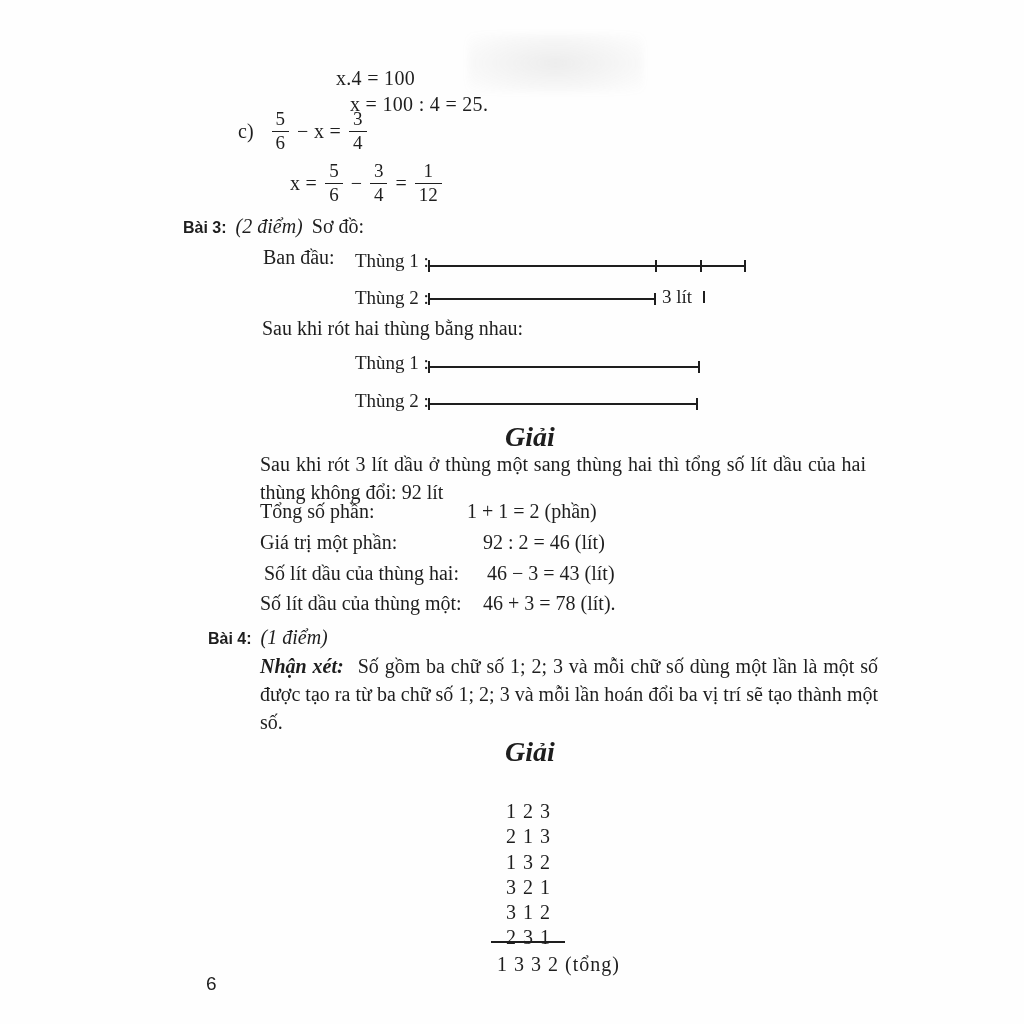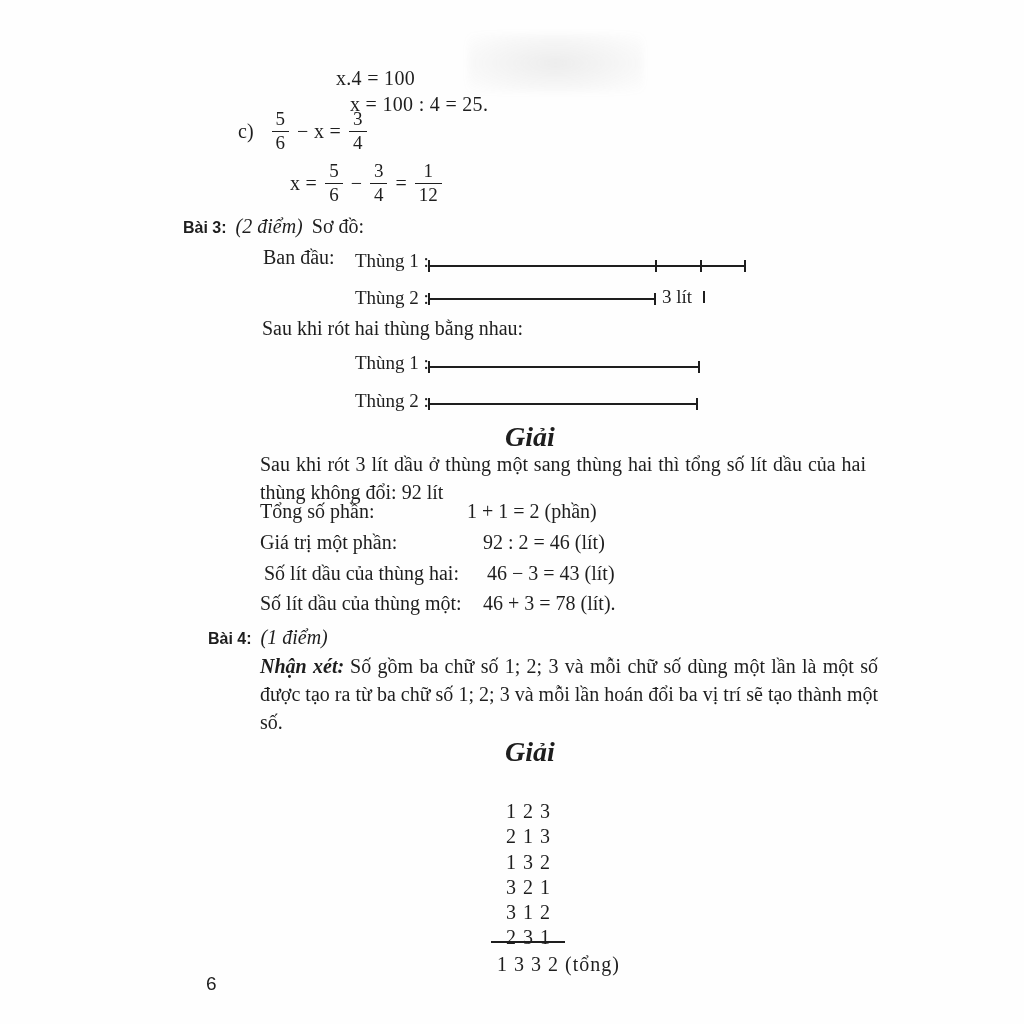--- a/index.html
+++ b/index.html
@@ -142,21 +142,21 @@
     <span>Số lít dầu của thùng một:</span>
     <span class="sol-value" style="left:223px;">46 + 3 = 78 (lít).</span>
   </div>
 
   <div class="abs heading" style="left:200px; top:626px;margin-left:8px;">
     <span class="head-bold">Bài 4:</span>
     <span class="italic">(1 điểm)</span>
   </div>
 
   <div class="abs para" style="left:260px; top:652px; width:618px;">
-    <span class="bold-italic" style="margin-right:6px;">Nhận xét:</span><span>Số gồm ba chữ số 1; 2; 3 và mỗi chữ số dùng một lần là một số được tạo ra từ ba chữ số 1; 2; 3 và mỗi lần hoán đổi ba vị trí sẽ tạo thành một số.</span>
+    <span class="bold-italic" style="margin-right:14px;">Nhận xét:</span><span>Số gồm ba chữ số 1; 2; 3 và mỗi chữ số dùng một lần là một số được tạo ra từ ba chữ số 1; 2; 3 và mỗi lần hoán đổi ba vị trí sẽ tạo thành một số.</span>
   </div>
 
   <div class="abs giai bold-italic" style="left:430px; top:736px;">Giải</div>
 
 
   <div class="abs num-line" style="left:506px; top:792px;">1 2 3</div>
   <div class="abs num-line" style="left:506px; top:817px;">2 1 3</div>
   <div class="abs num-line" style="left:506px; top:843px;">1 3 2</div>
   <div class="abs num-line" style="left:506px; top:868px;">3 2 1</div>
   <div class="abs num-line" style="left:506px; top:893px;">3 1 2</div>

